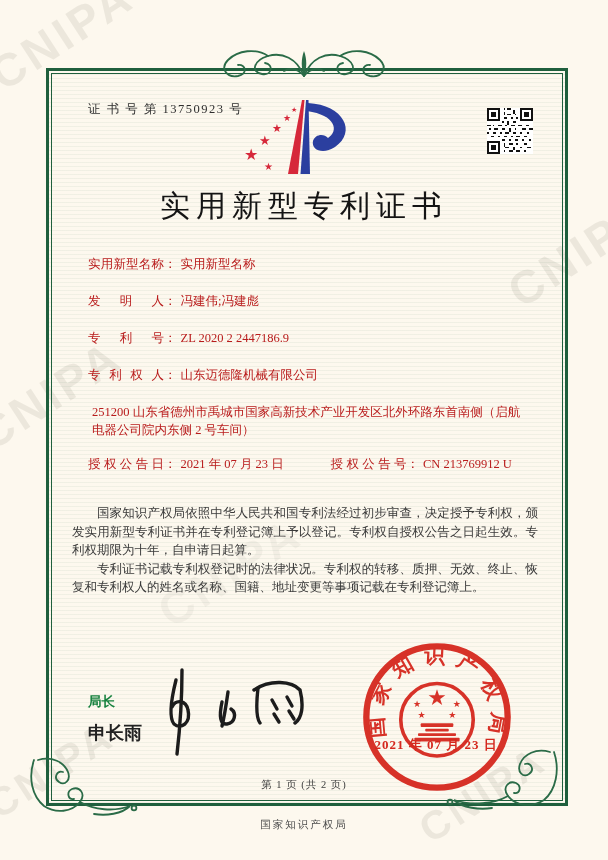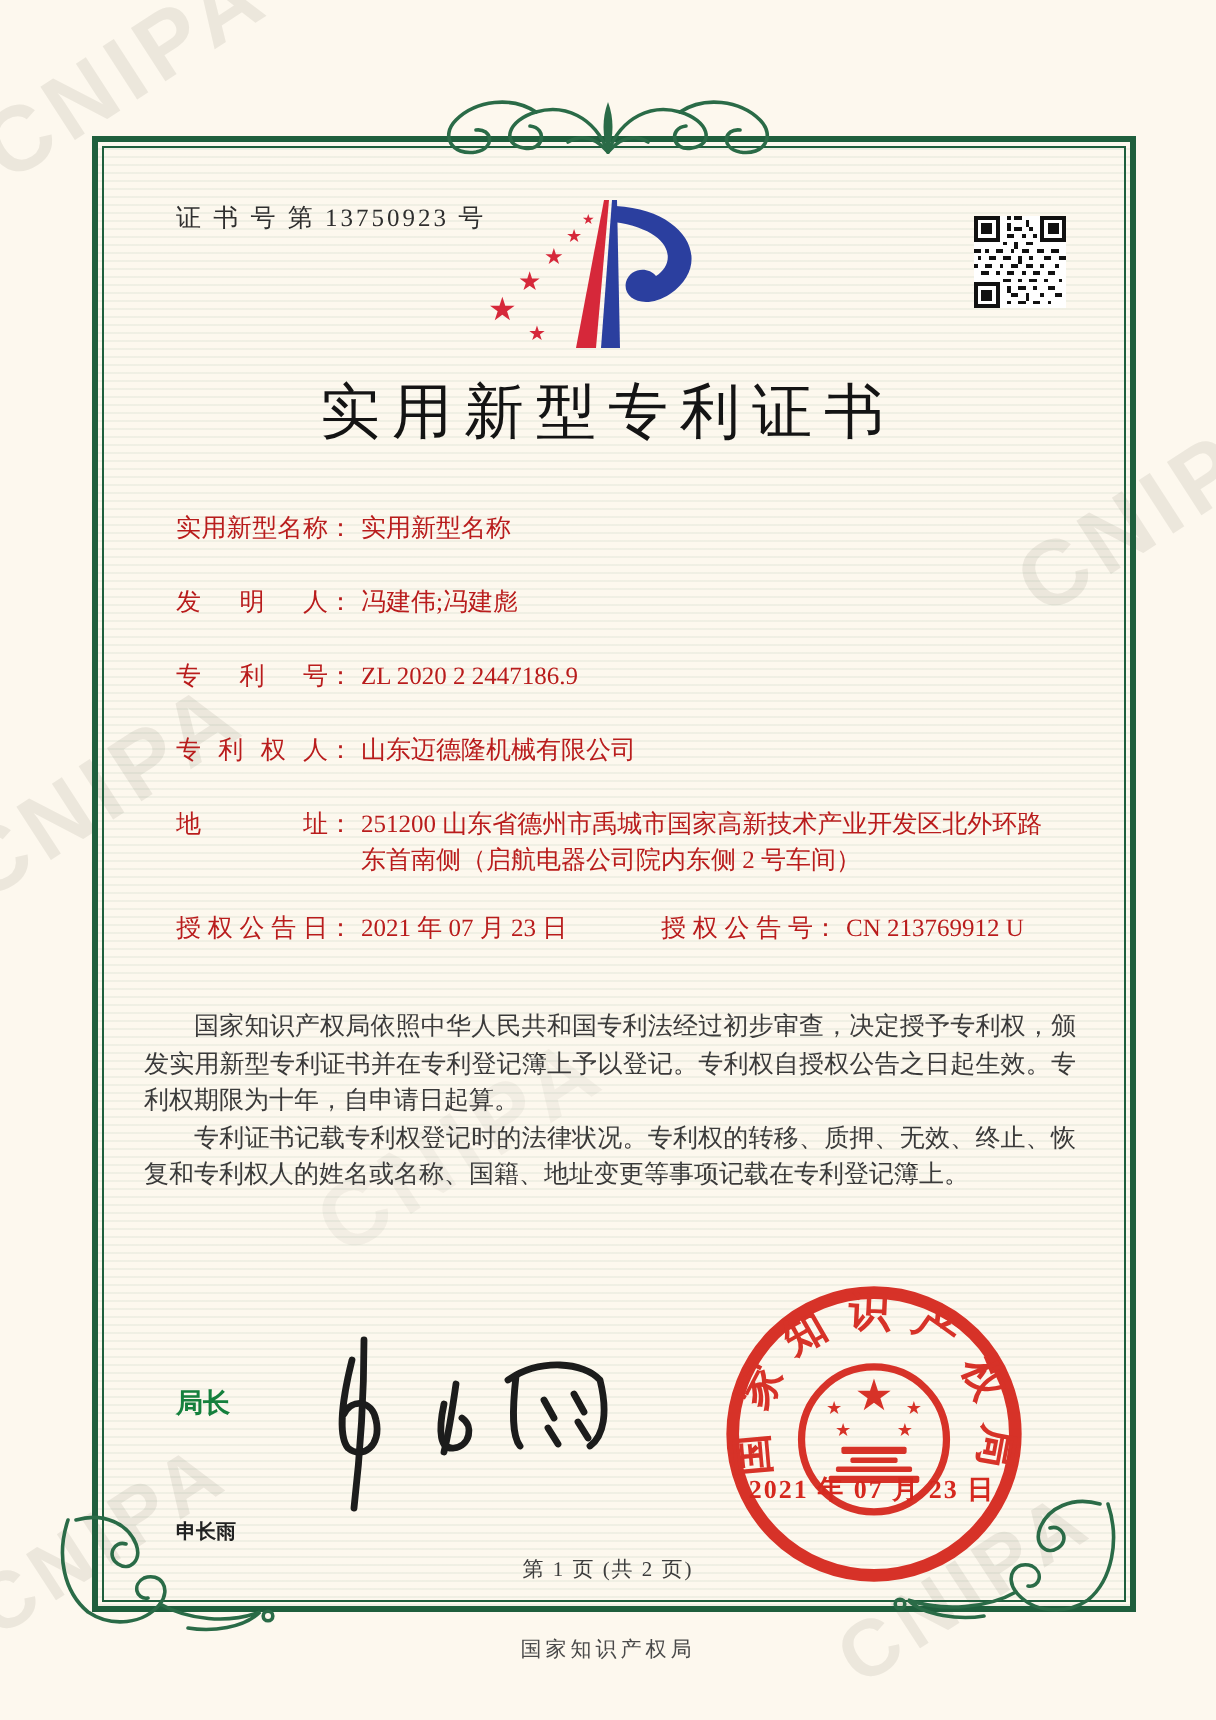--- a/index.html
+++ b/index.html
@@ -47,21 +47,21 @@
   .grant-row .gval1{flex:0 0 140px;padding-left:4px;}
   .grant-row .l2{margin-left:10px;}
   
   .bodytext{
     position:absolute;left:72px;top:504px;width:466px;z-index:4;
     font-size:12.5px;line-height:18.5px;text-align:justify;color:#3a3a3a;
   }
   .bodytext p{margin:0;text-indent:2em;}
   
   .sig-title{position:absolute;left:88px;top:693px;z-index:4;font-size:13.5px;font-weight:700;color:#15803d;}
-  .sig-name{position:absolute;left:88px;top:759px;z-index:4;font-size:10px;font-weight:700;color:#222;}
+  .sig-name{position:absolute;left:88px;top:721px;z-index:4;font-size:18px;font-weight:700;color:#222;}
   .sig-script{position:absolute;left:146px;top:666px;z-index:4;}
   
   .seal{position:absolute;left:360px;top:640px;z-index:5;opacity:.95;}
   .seal-date{
     position:absolute;left:348px;top:736px;width:176px;z-index:6;text-align:center;
     font-size:13px;letter-spacing:1px;color:#d5281e;font-weight:700;
   }
   
   .page-num{position:absolute;left:0;top:778px;width:100%;z-index:4;text-align:center;font-size:10.5px;letter-spacing:1px;color:#3d3d3d;}
   .cont-note{position:absolute;left:0;top:818px;width:100%;z-index:2;text-align:center;font-size:10.5px;letter-spacing:2px;color:#4a4a4a;}
@@ -156,21 +156,20 @@
     </div>
     <div class="frow">
       <span class="lwrap"><span class="flabel">专利号</span><span>：</span></span>
       <span class="fval">ZL 2020 2 2447186.9</span>
     </div>
     <div class="frow">
       <span class="lwrap"><span class="flabel">专利权人</span><span>：</span></span>
       <span class="fval">山东迈德隆机械有限公司</span>
     </div>
     <div class="frow addr">
-      <span class="lwrap"><span class="flabel">地址</span><span>：</span></span>
       <span class="fval">251200 山东省德州市禹城市国家高新技术产业开发区北外环路东首南侧（启航电器公司院内东侧 2 号车间）</span>
     </div>
     <div class="grant-row">
       <span class="lwrap"><span class="flabel">授权公告日</span><span>：</span></span>
       <span class="gval1">2021 年 07 月 23 日</span>
       <span class="lwrap l2"><span class="flabel">授权公告号</span><span>：</span></span>
       <span class="fval">CN 213769912 U</span>
     </div>
   </div>
 

